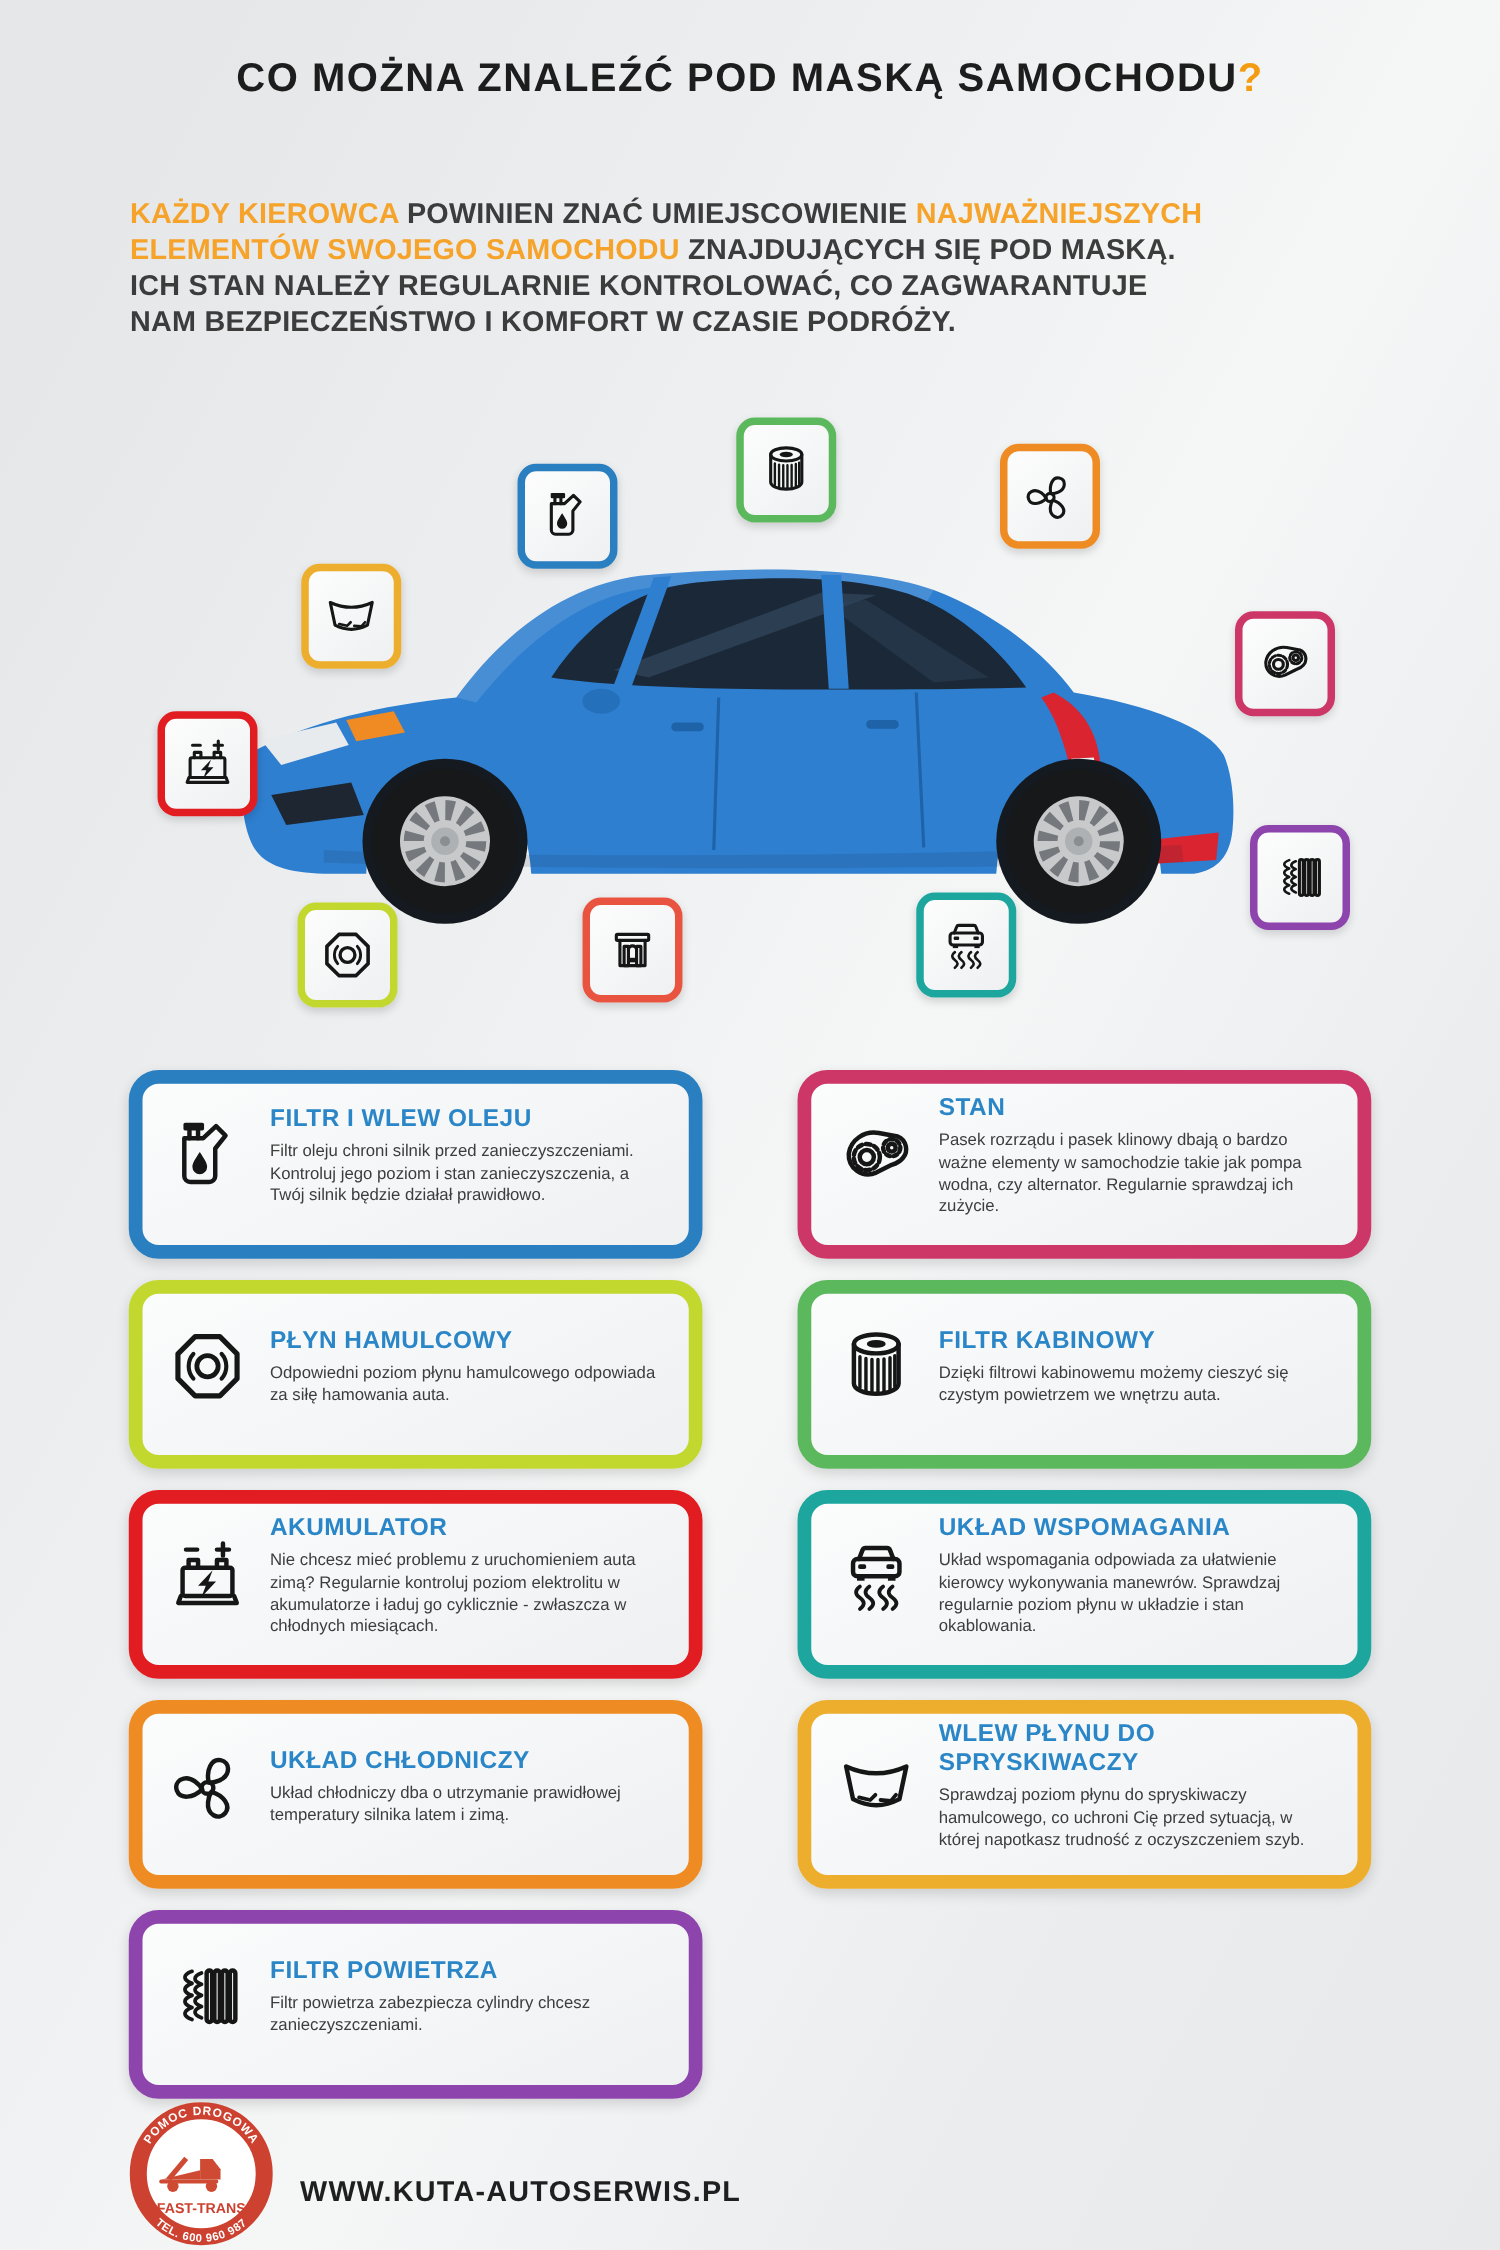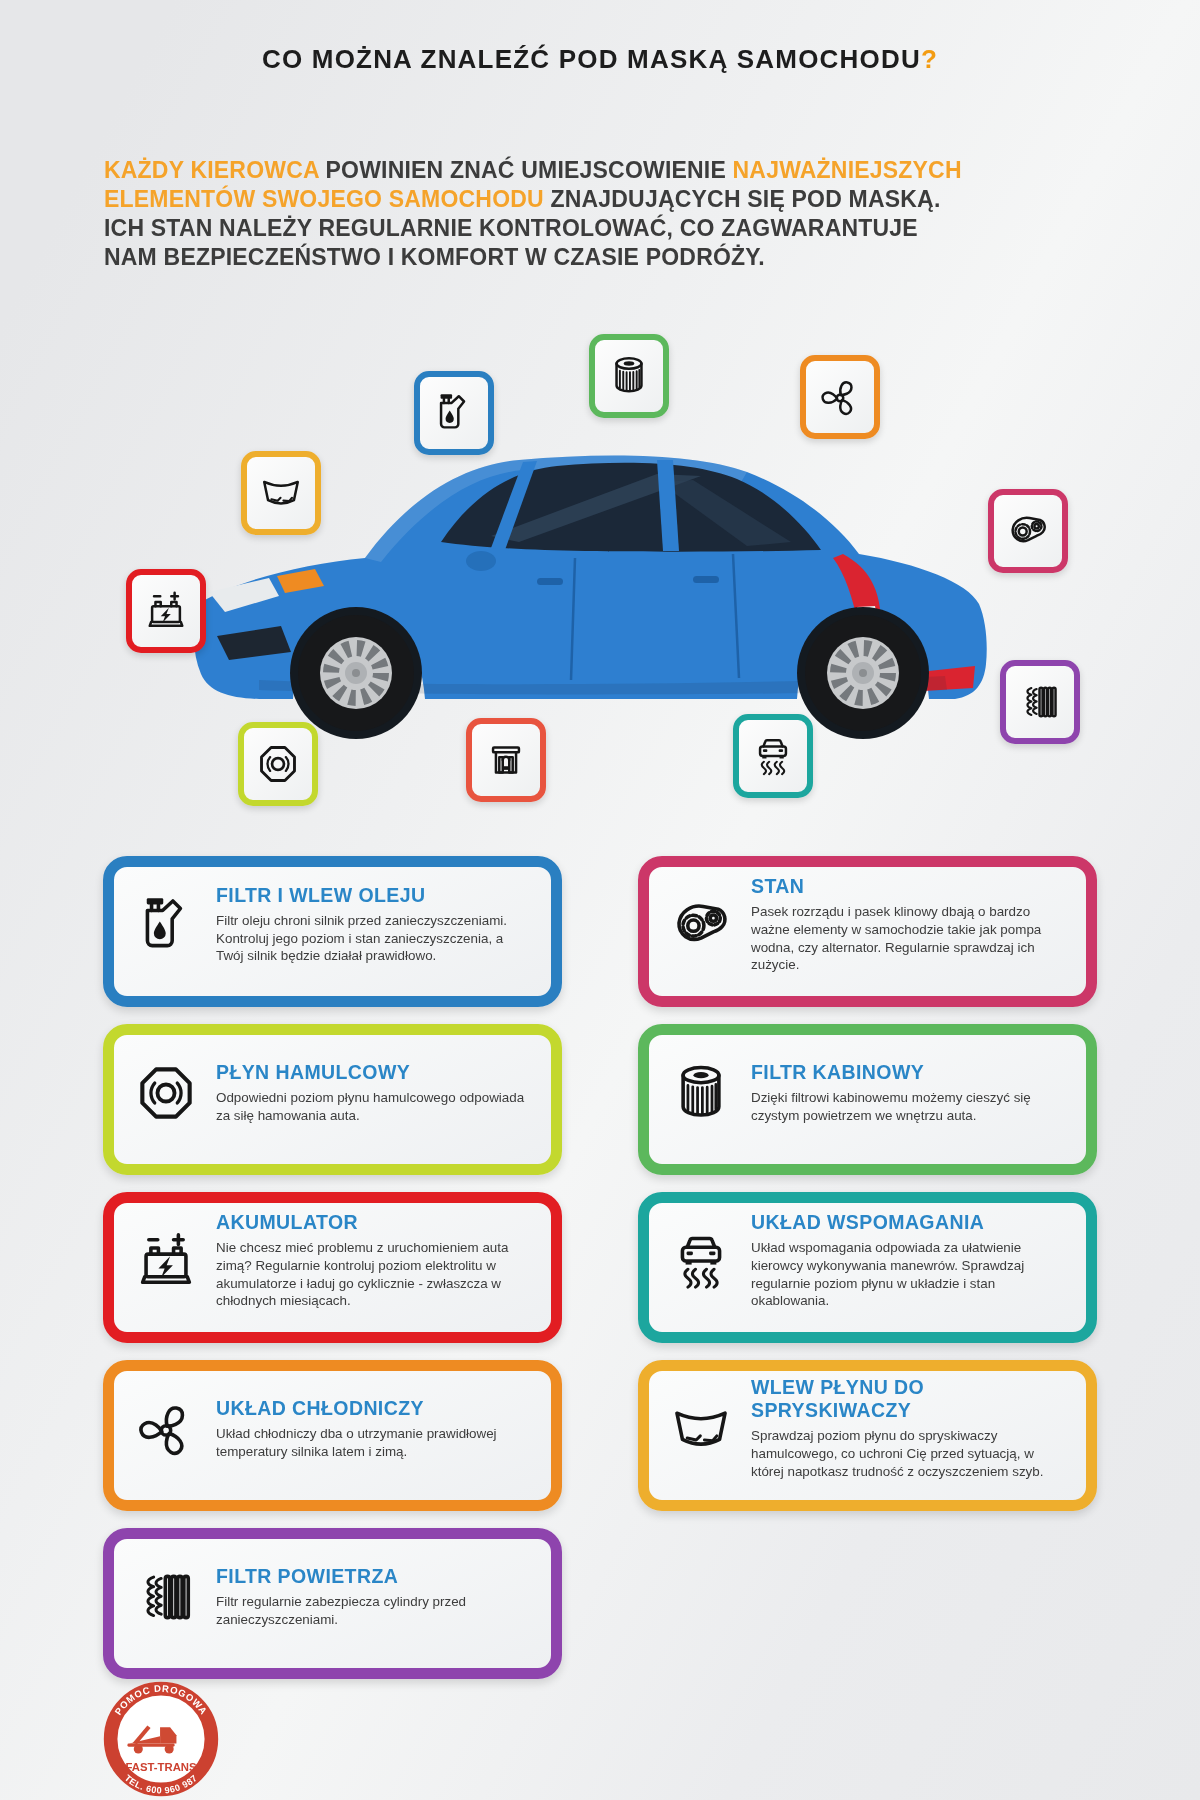--- a/index.html
+++ b/index.html
@@ -1,20 +1,20 @@
 <!DOCTYPE html>
 <html><head>
 <meta charset="utf-8">
 <style>
   html,body{margin:0;padding:0;background:#dfe0e2;}
   .page{position:relative;width:1200px;height:1800px;margin:0 auto;overflow:hidden;
     font-family:"Liberation Sans", sans-serif;
     background:linear-gradient(118deg,#e6e7e9 8%,#eff0f1 38%,#f5f6f6 55%,#ebecee 78%,#e8e9eb 100%);}
   .title{position:absolute;left:0;top:44px;width:100%;text-align:center;
-    font-size:26px;font-weight:bold;letter-spacing:1.2px;color:#1d1d1d;}
+    font-size:32px;font-weight:bold;letter-spacing:1.2px;color:#1d1d1d;}
   .title .q{color:#f39c12;}
   .intro{position:absolute;left:104px;top:156px;width:858px;font-size:23px;font-weight:bold;
     line-height:29px;letter-spacing:0.2px;color:#3c3c3c;}
   .intro .accent{color:#f5a32a;text-align:right;}
   .car{position:absolute;left:185px;top:430px;width:810px;height:330px;}
   .hood-box{position:absolute;width:68px;height:72px;border:6px solid #999;border-radius:15px;
     background:linear-gradient(140deg,#fdfdfd,#eef0f1);display:flex;align-items:center;justify-content:center;
     box-shadow:0 3px 7px rgba(0,0,0,0.15);}
   .hood-box .glyph{display:flex;}
   .hood-box svg{width:46px;height:46px;}
@@ -352,21 +352,21 @@
               <rect x="28" y="9" width="3.2" height="30" rx="1.6"></rect>
               <rect x="32.5" y="9" width="3.2" height="30" rx="1.6"></rect>
               <rect x="37" y="9" width="3.2" height="30" rx="1.6"></rect>
               <path stroke-width="2.2" d="M15 9.5 C9.5 11.5 9.5 14.5 15 16.5 C9.5 18.5 9.5 21.5 15 23.5 C9.5 25.5 9.5 28.5 15 30.5 C9.5 32.5 9.5 35.5 15 37.5"></path>
               <path stroke-width="2.2" d="M20.5 10.5 C15.5 12.4 15.5 15.1 20.5 17 C15.5 18.9 15.5 21.6 20.5 23.5 C15.5 25.4 15.5 28.1 20.5 30 C15.5 31.9 15.5 34.6 20.5 36.5"></path>
             </g>
           </svg>
         </div>
         <div class="card-body">
           <div class="card-title" style="color: rgb(42, 134, 199);">FILTR POWIETRZA</div>
-          <div class="card-text">Filtr regularnie zabezpiecza cylindry przed zanieczyszczeniami.</div>
+          <div class="card-text">Filtr powietrza zabezpiecza cylindry chcesz zanieczyszczeniami.</div>
         </div>
       </div>
     </div>
 
   <svg class="logo" viewBox="0 0 130 130" xmlns="http://www.w3.org/2000/svg">
     <defs>
       <path id="lg-arc-top" d="M 13 65 A 52 52 0 0 1 117 65"></path>
       <path id="lg-arc-bottom" d="M 5 65 A 60 60 0 0 0 125 65"></path>
     </defs>
     <circle cx="65" cy="65" r="63" fill="#ffffff"></circle>
@@ -381,14 +381,15 @@
       <path d="M30 70 L64 62 L64 70 Z"></path>
       <path d="M64 52 h11 l7 9 v9 h-18 z"></path>
       <path d="M34 69 L50 50 l3.5 2.8 -15 18 z"></path>
       <circle cx="40" cy="76" r="5"></circle>
       <circle cx="74" cy="76" r="5"></circle>
       <rect x="28" y="70" width="52" height="3.5" rx="1.5"></rect>
     </g>
     <text x="65" y="100" text-anchor="middle" font-size="12.5" font-weight="bold" fill="#cc4130">FAST-TRANS</text>
   </svg>
 
+  <div class="website">WWW.KUTA-AUTOSERWIS.PL</div>
 
 </div>
 
 </body></html>

